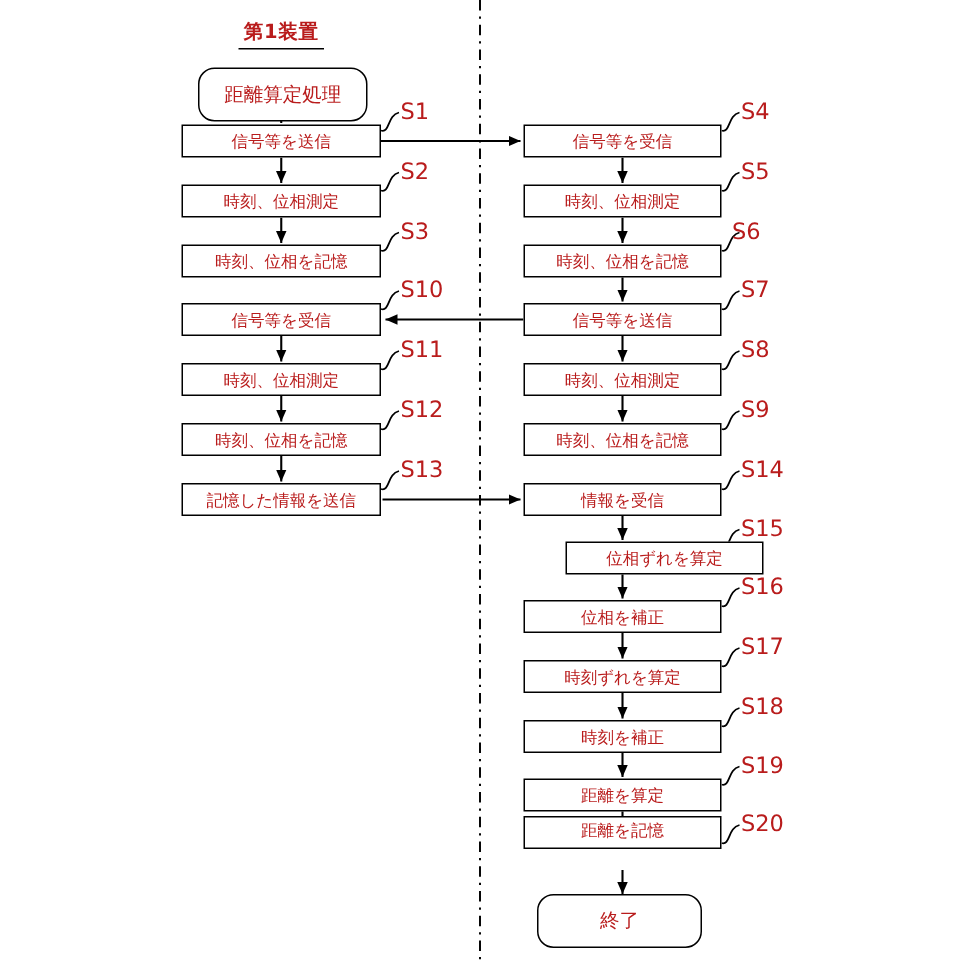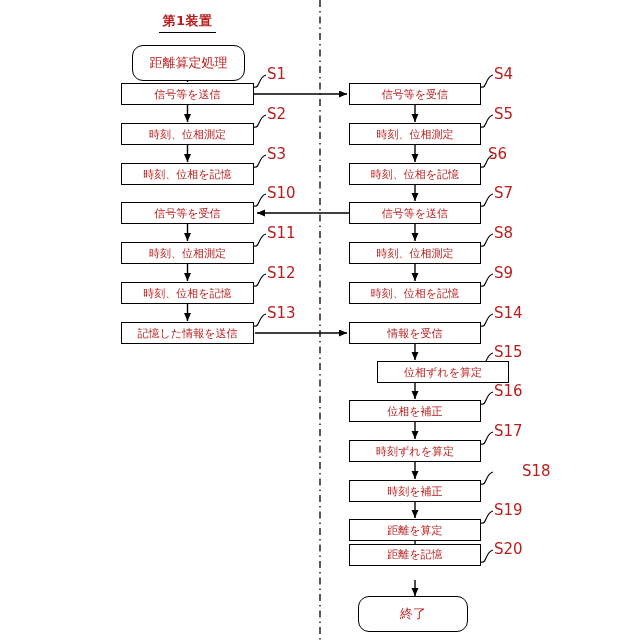--- a/index.html
+++ b/index.html
@@ -136,19 +136,19 @@
   <span class="slabel" style="left:494px;top:67px;">S4</span>
   <span class="slabel" style="left:494px;top:107px;">S5</span>
   <span class="slabel" style="left:488px;top:147px;">S6</span>
   <span class="slabel" style="left:494px;top:186px;">S7</span>
   <span class="slabel" style="left:494px;top:226px;">S8</span>
   <span class="slabel" style="left:494px;top:266px;">S9</span>
   <span class="slabel" style="left:494px;top:306px;">S14</span>
   <span class="slabel" style="left:494px;top:345px;">S15</span>
   <span class="slabel" style="left:494px;top:384px;">S16</span>
   <span class="slabel" style="left:494px;top:424px;">S17</span>
-  <span class="slabel" style="left:494px;top:464px;margin-left:28px;">S18</span>
+  <span class="slabel" style="left:494px;top:464px;">S18</span>
   <span class="slabel" style="left:494px;top:503px;">S19</span>
   <span class="slabel" style="left:494px;top:542px;">S20</span>
 
   <div class="oval" style="left:358px;top:596px;width:110px;">終了</div>
 
 </div>
 
 </body></html>

